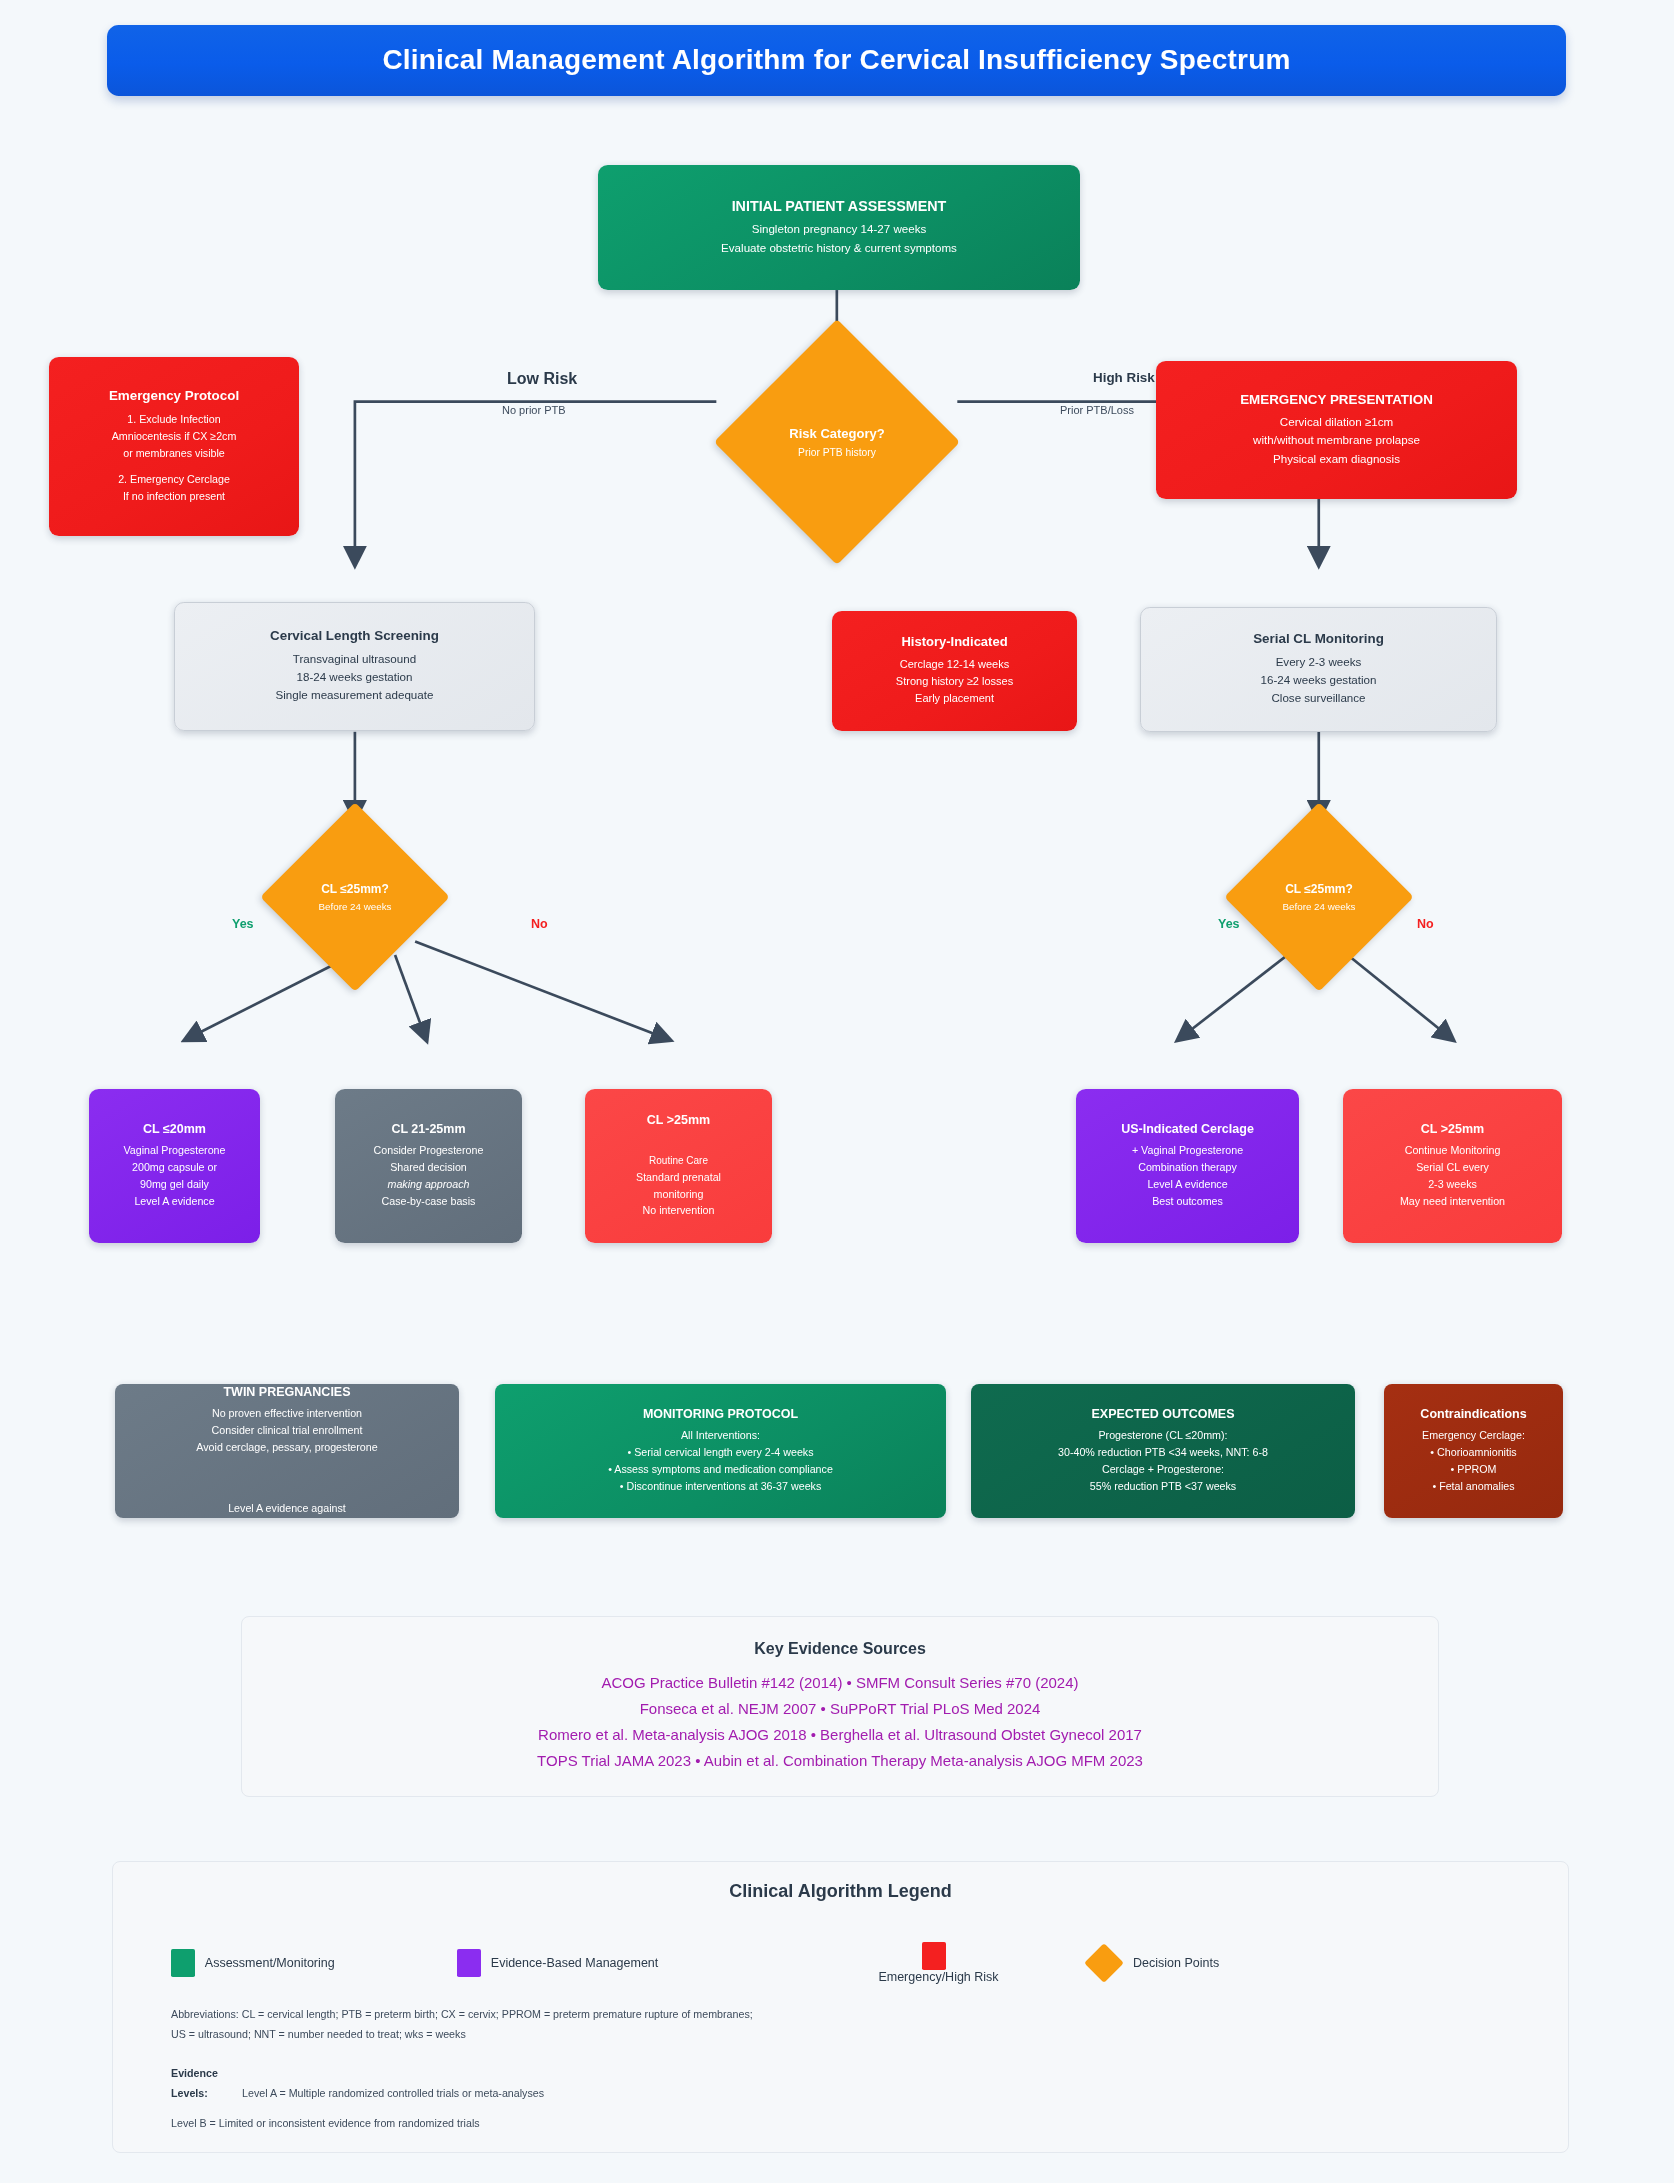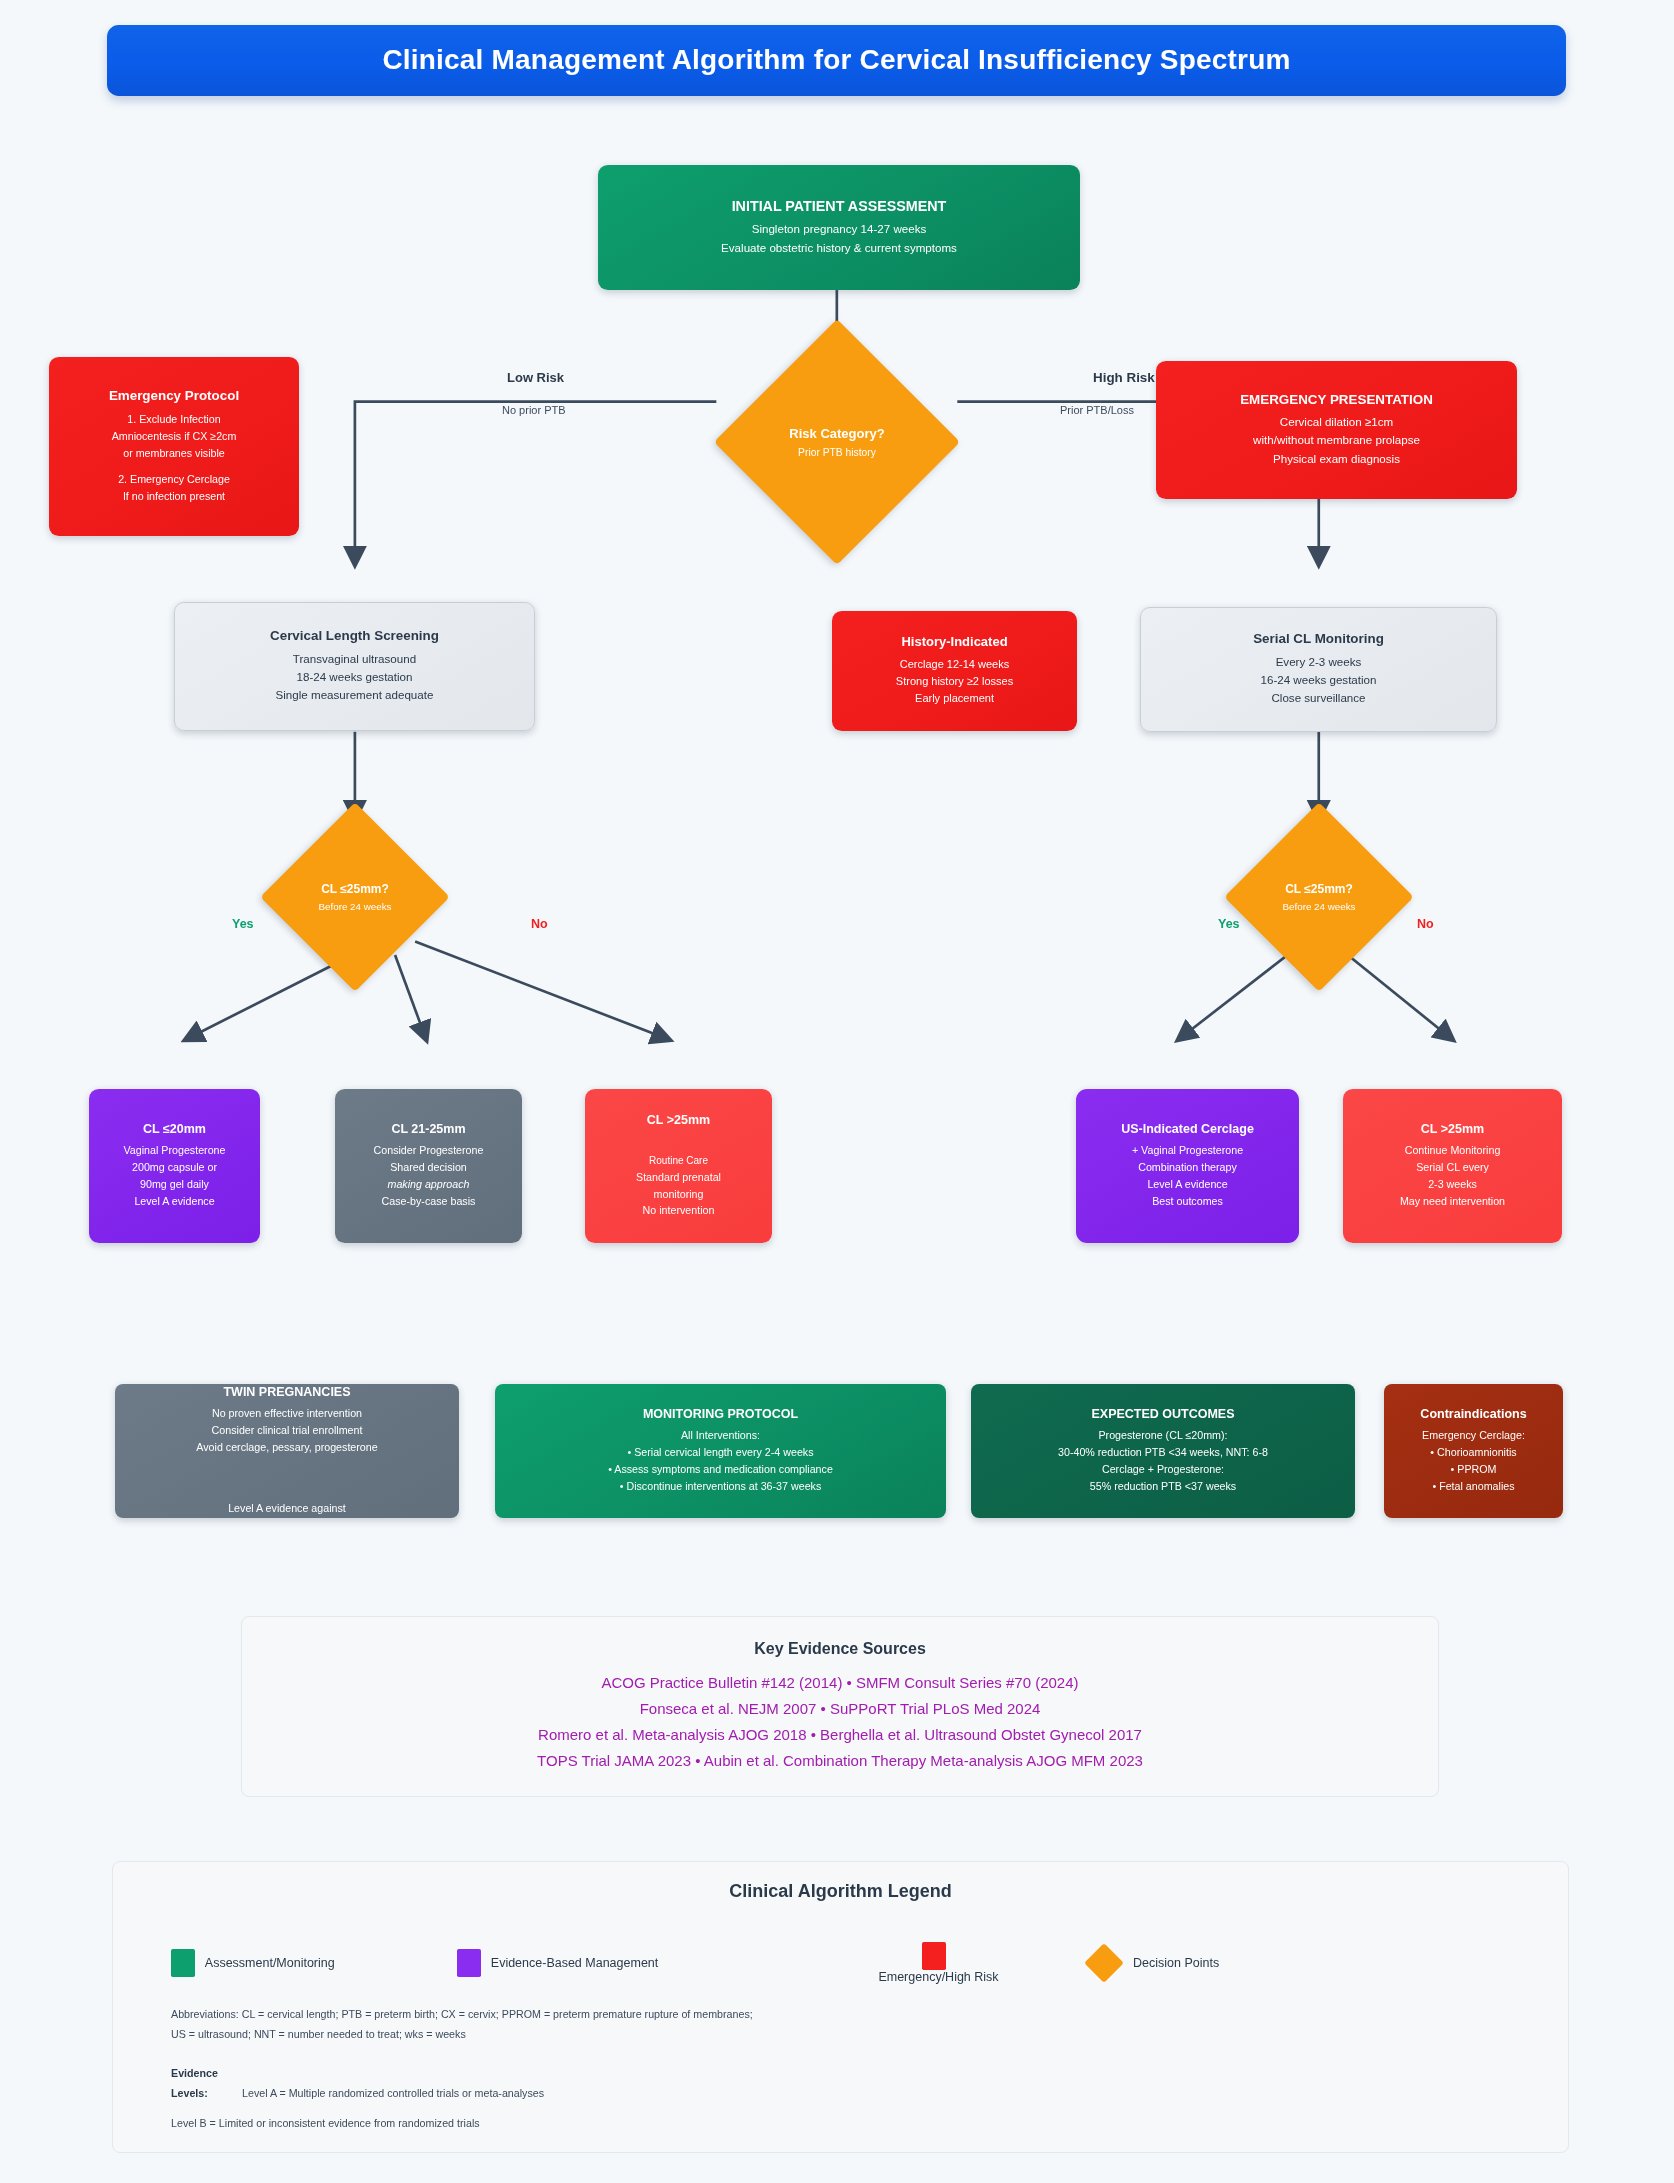--- a/index.html
+++ b/index.html
@@ -204,37 +204,37 @@
 </div>
 
 <div class="abs node red2" style="left:585px;top:1089px;width:187px;height:154px;">
   <div class="hd" style="font-size:12.5px;">CL &gt;25mm</div>
   <div class="ln" style="font-size:10px;margin-top:20px;">Routine Care</div>
   <div class="ln" style="font-size:10.7px;">Standard prenatal</div>
   <div class="ln" style="font-size:10.7px;">monitoring</div>
   <div class="ln" style="font-size:10.7px;">No intervention</div>
 </div>
 
-<div class="abs node purple" style="left:1076px;top:1089px;width:223px;height:154px;border-radius:11px;">
+<div class="abs node purple" style="left:1076px;top:1089px;width:223px;height:154px;">
   <div class="hd" style="font-size:12.5px;">US-Indicated Cerclage</div>
   <div class="ln" style="font-size:10.7px;">+ Vaginal Progesterone</div>
   <div class="ln" style="font-size:10.7px;">Combination therapy</div>
   <div class="ln" style="font-size:10.7px;">Level A evidence</div>
   <div class="ln" style="font-size:10.7px;">Best outcomes</div>
 </div>
 
 <div class="abs node red2" style="left:1343px;top:1089px;width:219px;height:154px;">
   <div class="hd" style="font-size:12.5px;">CL &gt;25mm</div>
   <div class="ln" style="font-size:10.7px;">Continue Monitoring</div>
   <div class="ln" style="font-size:10.7px;">Serial CL every</div>
   <div class="ln" style="font-size:10.7px;">2-3 weeks</div>
   <div class="ln" style="font-size:10.7px;">May need intervention</div>
 </div>
 
-<div class="abs elabel" style="left:507px;top:370px;font-size:13px;">Low Risk</div>
+<div class="abs elabel" style="left:507px;top:370px;font-size:16px;">Low Risk</div>
 <div class="abs esub" style="left:502px;top:404px;font-size:11px;">No prior PTB</div>
 <div class="abs elabel" style="left:1093px;top:370px;font-size:13.4px;">High Risk</div>
 <div class="abs esub" style="left:1060px;top:404px;font-size:11px;">Prior PTB/Loss</div>
 
 <div class="abs yes" style="left:232px;top:917px;font-size:12.5px;">Yes</div>
 <div class="abs no" style="left:531px;top:917px;font-size:12.5px;">No</div>
 <div class="abs yes" style="left:1218px;top:917px;font-size:12.5px;">Yes</div>
 <div class="abs no" style="left:1417px;top:917px;font-size:12.5px;">No</div>
 
 <div class="abs node slate" style="left:115px;top:1384px;width:344px;height:134px;border-radius:8px;">

